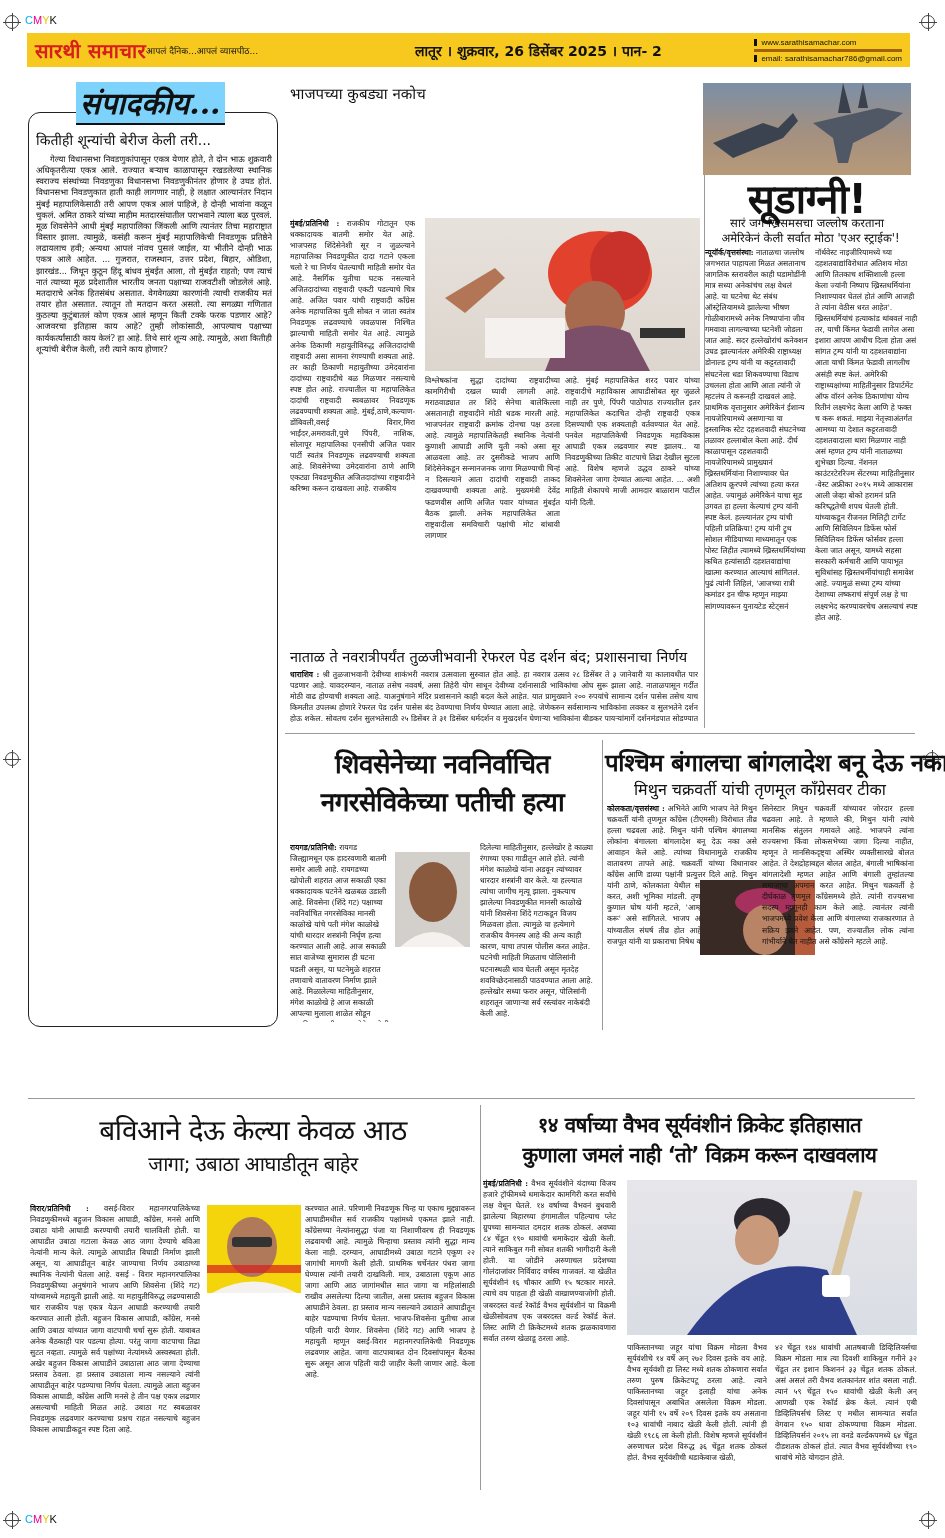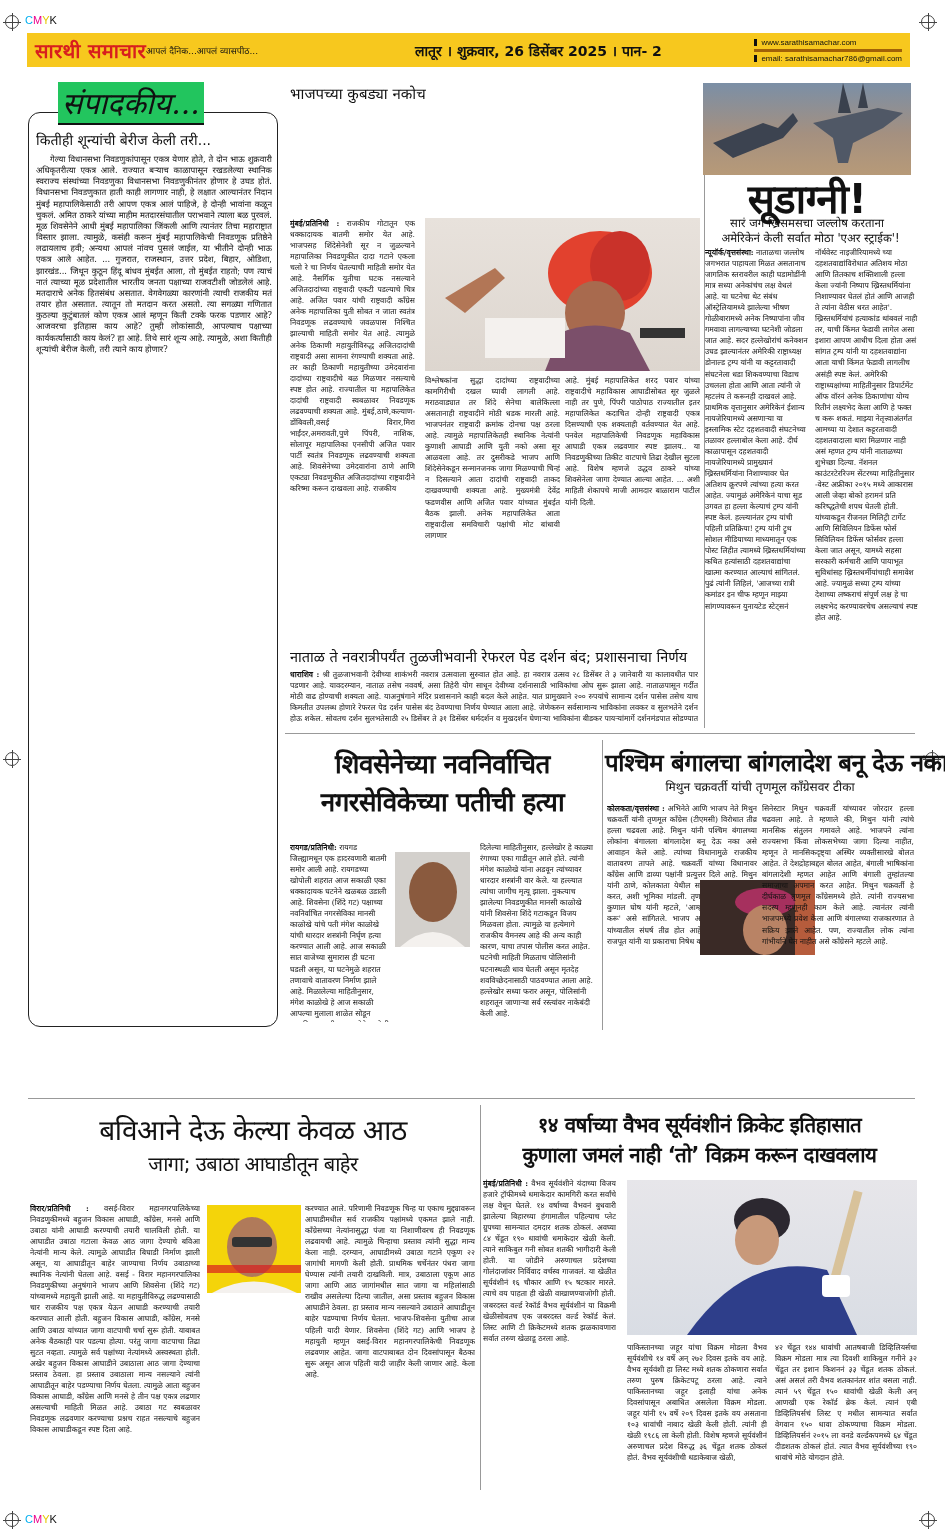--- a/index.html
+++ b/index.html
@@ -10,21 +10,21 @@
 .cmyk{position:absolute;font-family:"Liberation Sans",sans-serif;font-size:11px}
 .cmyk .c{color:#00aeef}.cmyk .m{color:#ec008c}.cmyk .y{color:#e6c800}.cmyk .k{color:#111}
 .masthead{position:absolute;left:27px;top:33px;width:883px;height:34px;background:#f7c81e;display:flex;align-items:center;padding:0 8px}
 .brand{color:#d81e1e;font-family:"DejaVu Sans",sans-serif;font-weight:bold;font-size:20px;letter-spacing:.3px}
 .tagline{font-size:9px;margin-left:0;font-family:"DejaVu Sans",sans-serif}
 .dateline{position:absolute;left:388px;font-family:"DejaVu Sans",sans-serif;font-size:14px;font-weight:bold}
 .contacts{position:absolute;right:8px;top:3px;font-family:"Liberation Sans",sans-serif;font-size:8px;line-height:13px}
 .contacts div:first-child{border-bottom:3px solid #a16207}
 .contacts span.b{display:inline-block;width:3px;height:7px;background:#111;margin-right:4px;vertical-align:middle}
 .edit-box{position:absolute;left:28px;top:112px;width:250px;height:915px;border:1.5px solid #222;border-radius:12px}
-.edit-title{position:absolute;left:58px;top:82px;font-family:"DejaVu Serif",serif;font-style:italic;font-weight:normal;font-size:30px;background:#22c55e;padding:0 4px;border-bottom:2px solid #111}
+.edit-title{position:absolute;left:76px;top:82px;font-family:"DejaVu Serif",serif;font-style:italic;font-weight:bold;font-size:30px;background:#7dd3fc;padding:0 4px;border-bottom:2px solid #111}
 .edit-head{position:absolute;left:36px;top:130px;font-size:14px;font-family:"DejaVu Sans",sans-serif}
 .edit-body{position:absolute;left:36px;top:154px;width:236px;height:865px;font-size:8.3px;line-height:11.15px;text-align:justify;overflow:hidden;text-indent:14px}
 .kicker{position:absolute;left:290px;top:83px;font-size:15px;font-family:"DejaVu Sans",sans-serif}
 .headline{position:absolute;left:290px;top:112px;width:410px;font-family:"DejaVu Sans",sans-serif;font-weight:bold;font-size:34px;line-height:44px;letter-spacing:-.5px}
 .col{position:absolute;font-size:7.6px;line-height:11.05px;text-align:justify;overflow:hidden}
 .col .lead{font-weight:bold}
 .photo{position:absolute;overflow:hidden}
 .vrule{position:absolute;width:1px;background:#999}
 .hrule{position:absolute;height:1px;background:#999}
 .sub-head{position:absolute;font-family:"DejaVu Sans",sans-serif;font-size:16px;white-space:nowrap}
@@ -104,21 +104,21 @@
   <svg width="75" height="95" viewBox="0 0 75 95">
     <ellipse cx="38" cy="40" rx="24" ry="30" fill="#8a5a3e"></ellipse>
     <path d="M5 95 Q38 65 70 95Z" fill="#f4f1ee"></path>
   </svg>
 </div>
 <div class="col" style="left:480px;top:842px;width:115px;height:180px;text-align:left">दिलेल्या माहितीनुसार, हल्लेखोर हे काळ्या रंगाच्या एका गाडीतून आले होते. त्यांनी मंगेश काळोखे यांना अडवून त्यांच्यावर धारदार शस्त्रांनी वार केले. या हल्ल्यात त्यांचा जागीच मृत्यू झाला. नुकत्याच झालेल्या निवडणुकीत मानसी काळोखे यांनी शिवसेना शिंदे गटाकडून विजय मिळवला होता. त्यामुळे या हत्येमागे राजकीय वैमनस्य आहे की अन्य काही कारण, याचा तपास पोलीस करत आहेत. घटनेची माहिती मिळताच पोलिसांनी घटनास्थळी धाव घेतली असून मृतदेह शवविच्छेदनासाठी पाठवण्यात आला आहे. हल्लेखोर सध्या फरार असून, पोलिसांनी शहरातून जाणाऱ्या सर्व रस्त्यांवर नाकेबंदी केली आहे.</div>
 
 <div class="vrule" style="left:602px;top:740px;height:290px"></div>
 
 <div class="big-head center" style="left:605px;top:745px;width:310px;font-size:24px">पश्चिम बंगालचा बांगलादेश बनू देऊ नका</div>
-<div class="sub-head center" style="left:605px;top:778px;width:310px;font-size:12px">मिथुन चक्रवर्ती यांची तृणमूल काँग्रेसवर टीका</div>
+<div class="sub-head center" style="left:605px;top:778px;width:310px;font-size:16px">मिथुन चक्रवर्ती यांची तृणमूल काँग्रेसवर टीका</div>
 <div class="col" style="left:607px;top:803px;width:150px;height:225px"><span class="lead">कोलकता/वृत्तसंस्था :</span> <span>अभिनेते आणि भाजप नेते मिथुन चक्रवर्ती यांनी तृणमूल काँग्रेस (टीएमसी) विरोधात तीव्र हल्ला चढवला आहे. मिथुन यांनी पश्चिम बंगालच्या लोकांना बंगालला बांगलादेश बनू देऊ नका असे आवाहन केले आहे. त्यांच्या विधानामुळे राजकीय वातावरण तापले आहे. चक्रवर्ती यांच्या विधानावर काँग्रेस आणि डाव्या पक्षांनी प्रत्युत्तर दिले आहे. मिथुन यांनी ठाणे, कोलकाता येथील समाजमाध्यमांवर पोस्ट करत, अशी भूमिका मांडली. तृणमूल काँग्रेसचे प्रवक्ते कुणाल घोष यांनी म्हटले, 'आम्ही भाजपला पराभूत करू' असे सांगितले. भाजप आणि तृणमूल काँग्रेस यांच्यातील संघर्ष तीव्र होत आहे. काँग्रेस नेते सुरेंद्र राजपूत यांनी या प्रकाराचा निषेध करत</span></div>
 <div class="photo" style="left:700px;top:880px;width:115px;height:75px;background:#3a2a26">
   <svg width="115" height="75" viewBox="0 0 115 75">
     <ellipse cx="65" cy="22" rx="30" ry="14" fill="#a6305e"></ellipse>
     <ellipse cx="65" cy="50" rx="22" ry="25" fill="#b98365"></ellipse>
     <rect x="95" y="0" width="20" height="75" fill="#b65c3c"></rect>
   </svg>
 </div>
 <div class="col" style="left:762px;top:803px;width:152px;height:225px">सिनेस्टार मिथुन चक्रवर्ती यांच्यावर जोरदार हल्ला चढवला आहे. ते म्हणाले की, मिथुन यांनी त्यांचे मानसिक संतुलन गमावले आहे. भाजपने त्यांना राज्यसभा किंवा लोकसभेच्या जागा दिल्या नाहीत, म्हणून ते मानसिकदृष्ट्या अस्थिर व्यक्तीसारखे बोलत आहेत. ते देशद्रोहाबद्दल बोलत आहेत, बंगाली भाषिकांना बांगलादेशी म्हणत आहेत आणि बंगाली तुम्हांतल्या समाजाचा अपमान करत आहेत. मिथुन चक्रवर्ती हे दीर्घकाळ तृणमूल काँग्रेसमध्ये होते. त्यांनी राज्यसभा सदस्य म्हणूनही काम केले आहे. त्यानंतर त्यांनी भाजपमध्ये प्रवेश केला आणि बंगालच्या राजकारणात ते सक्रिय झाले आहेत. पण, राज्यातील लोक त्यांना गांभीर्याने घेत नाहीत असे काँग्रेसने म्हटले आहे.</div>
 

